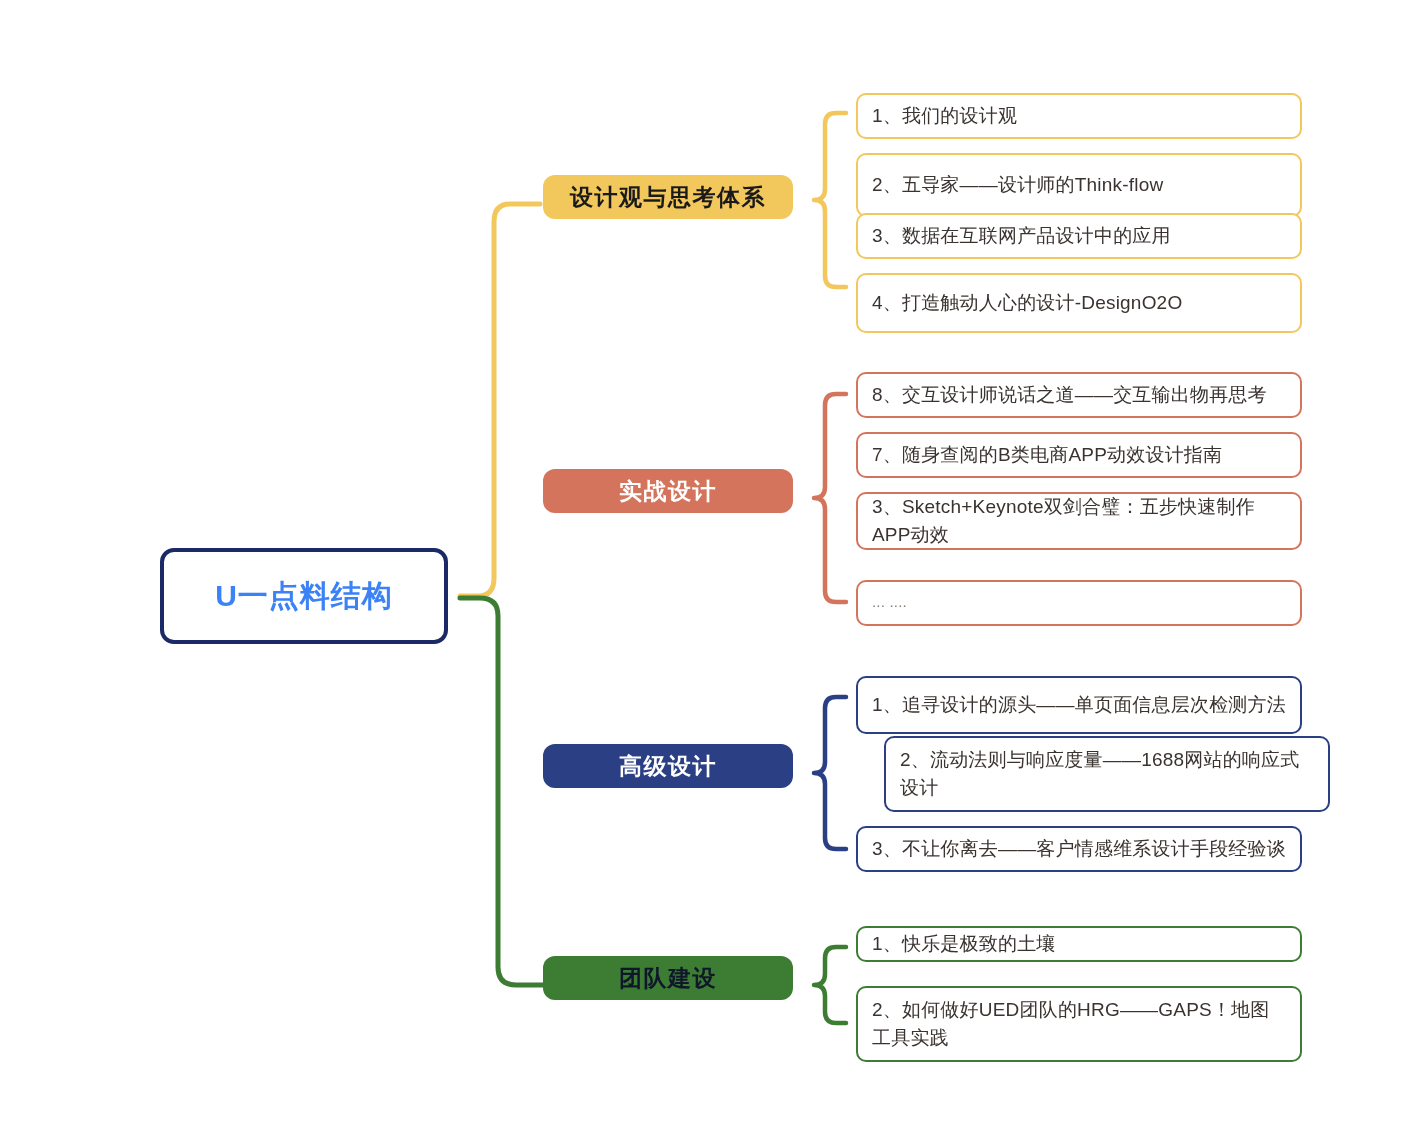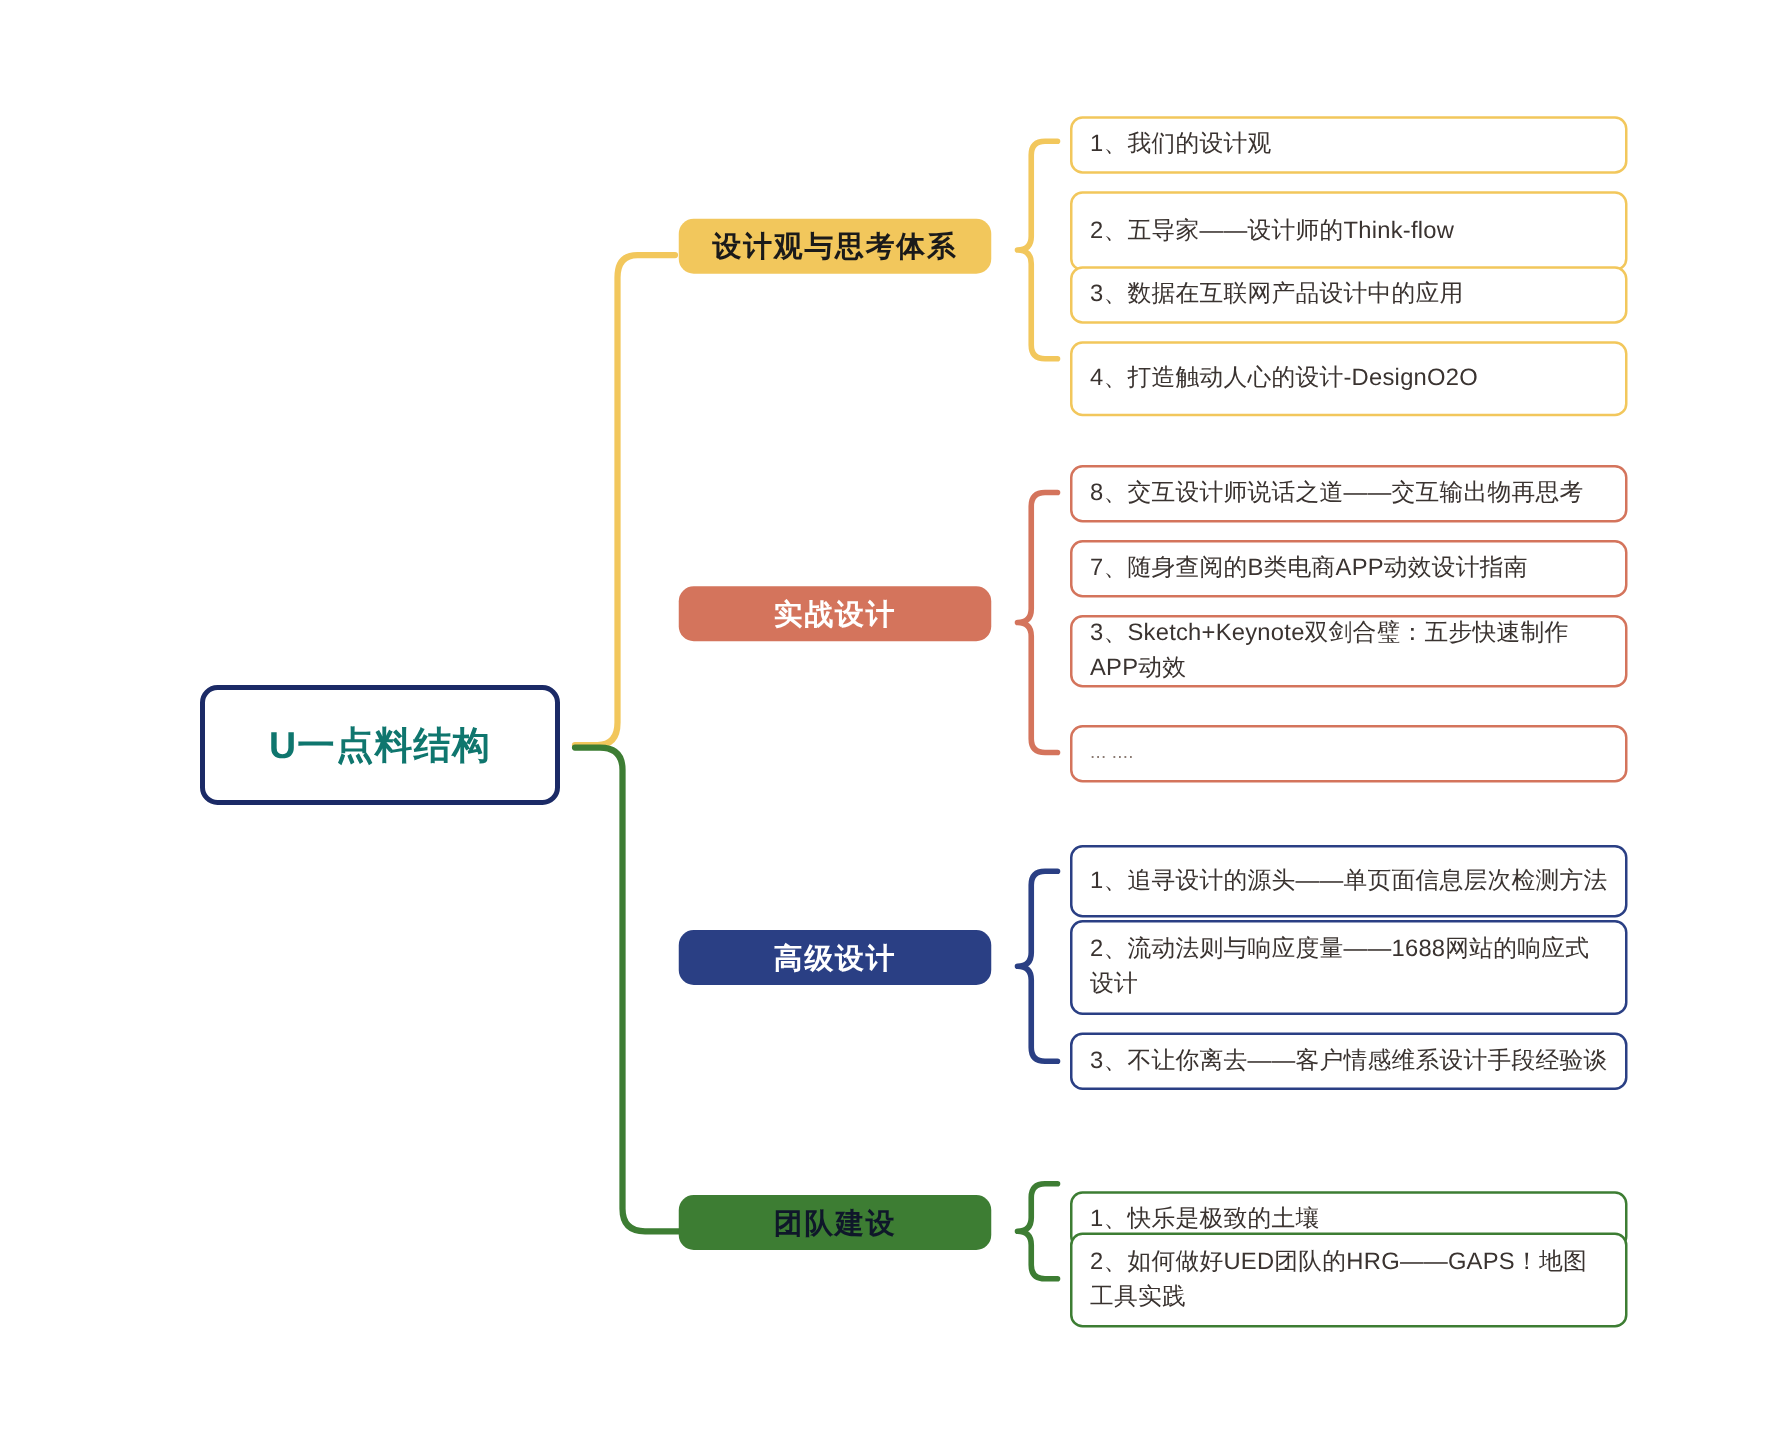--- a/index.html
+++ b/index.html
@@ -40,21 +40,21 @@
     border-radius: 14px;
     background: #ffffff;
     display: flex;
     align-items: center;
     justify-content: center;
     box-sizing: border-box;
   }
   .root-label {
     font-size: 30px;
     font-weight: bold;
-    color: #0f766e;
+    color: #3b82f6;
     letter-spacing: 1px;
     white-space: nowrap;
   }
 
   
   .branch-node {
     position: absolute;
     left: 543px;
     width: 250px;
     height: 44px;
@@ -161,31 +161,31 @@
     <span class="leaf-label">... ....</span>
   </div>
 
   <div class="branch-node" style="top:744px; background:#2A3F84;">
     <span class="branch-label" style="color:#FFFFFF;">高级设计</span>
   </div>
 
   <div class="leaf-node" style="top:676px; height:58px; border-color:#2A3F84;">
     <span class="leaf-label">1、追寻设计的源头——单页面信息层次检测方法</span>
   </div>
-  <div class="leaf-node" style="top:736px; height:76px; border-color:#2A3F84;">
+  <div class="leaf-node" style="top:736px; height:76px; border-color:#2A3F84;margin-left:28px;">
     <span class="leaf-label">2、流动法则与响应度量——1688网站的响应式设计</span>
   </div>
   <div class="leaf-node" style="top:826px; height:46px; border-color:#2A3F84;">
     <span class="leaf-label">3、不让你离去——客户情感维系设计手段经验谈</span>
   </div>
 
   <div class="branch-node" style="top:956px; background:#3D7D33;">
     <span class="branch-label" style="color:#0f172a;">团队建设</span>
   </div>
 
-  <div class="leaf-node" style="top:953px; height:46px; border-color:#3D7D33;">
+  <div class="leaf-node" style="top:926px; height:36px; border-color:#3D7D33;">
     <span class="leaf-label">1、快乐是极致的土壤</span>
   </div>
   <div class="leaf-node" style="top:986px; height:76px; border-color:#3D7D33;">
     <span class="leaf-label">2、如何做好UED团队的HRG——GAPS！地图工具实践</span>
   </div>
 
 </div>
 
 </body></html>

